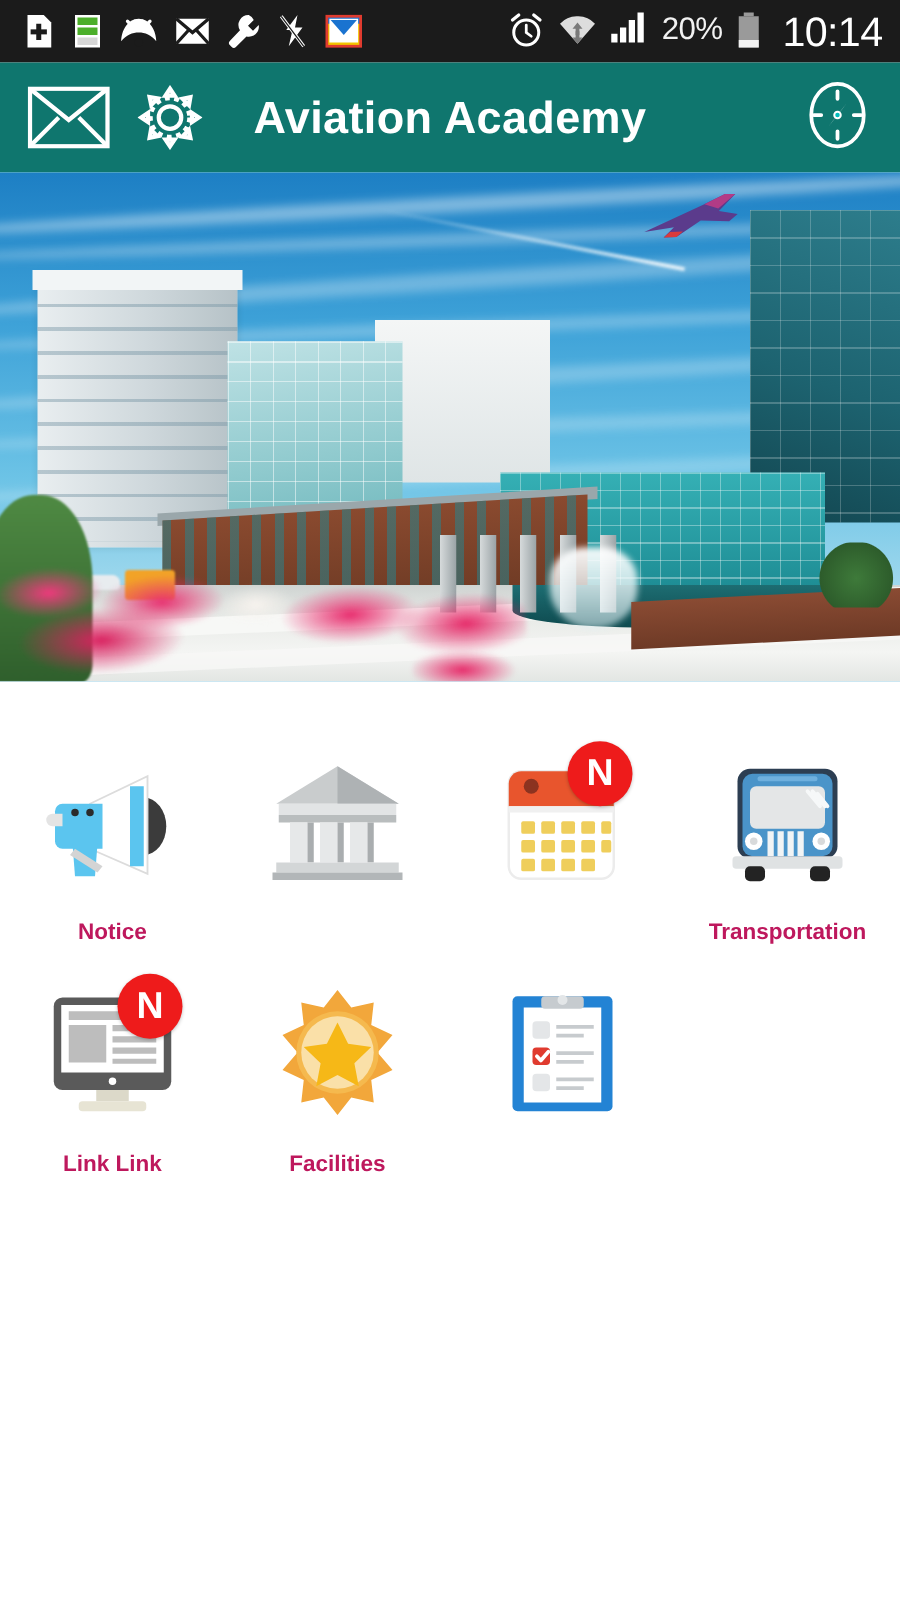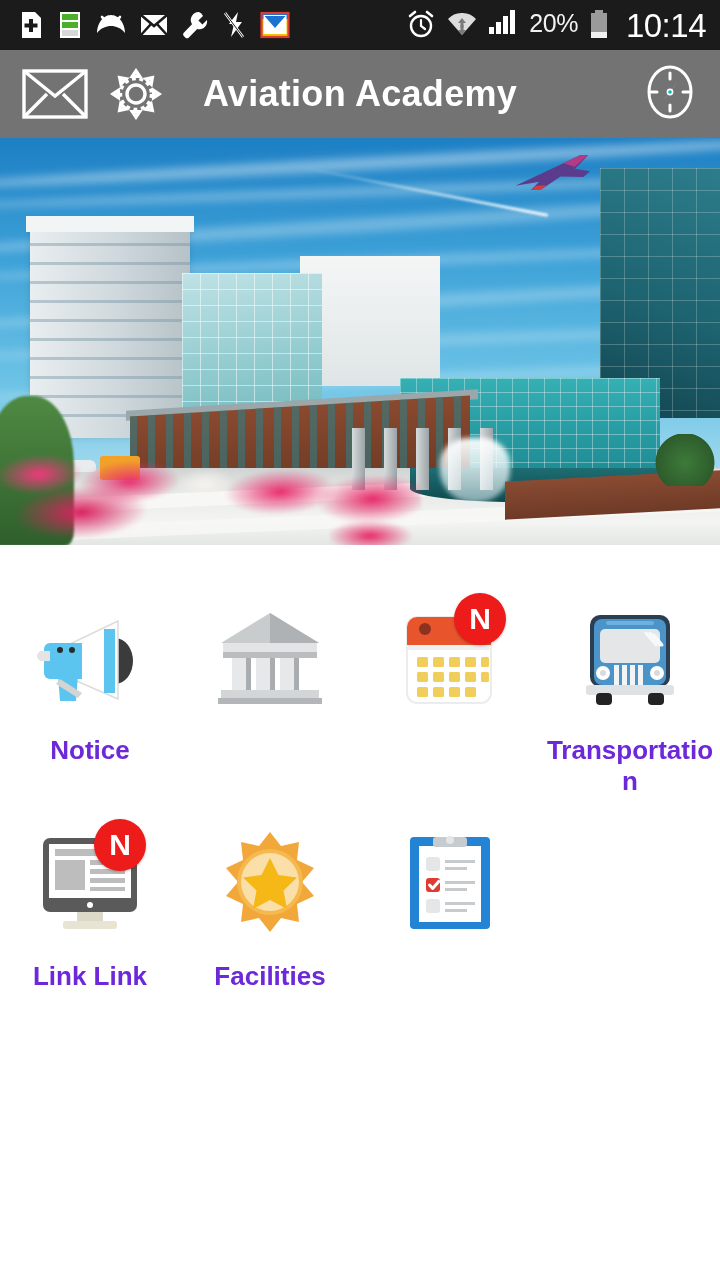--- a/index.html
+++ b/index.html
@@ -26,21 +26,21 @@
     letter-spacing:-.5px; margin-left:2px;
   }
   .sb-clock{
     color:#ffffff; font-size:33px; font-weight:400;
     letter-spacing:-.5px; margin-left:6px; line-height:1;
   }
 
   
   .appbar{
     height:88px; width:720px;
-    background:#737373;
+    background:#0f766e;
     display:flex; align-items:center;
     padding:0 22px;
     position:relative;
   }
   .appbar-left{ display:flex; align-items:center; gap:22px; }
   .appbar-title{
     position:absolute; left:0; right:0;
     text-align:center;
     color:#ffffff;
     font-size:36px; font-weight:bold;
@@ -237,23 +237,22 @@
     padding-bottom:26px;
     cursor:pointer;
   }
   .tile-icon{
     position:relative;
     width:120px; height:120px;
     display:flex; align-items:center; justify-content:center;
   }
   .tile-label{
     margin-top:18px;
-    font-size:26px; font-weight:bold;
-    color:#6d28d9;
-    text-align:center;
+    font-size:18px; font-weight:bold;
+    color:#be185d;
     line-height:1.2;
     max-width:170px;
     word-break:break-word;
   }
   .badge-n{
     position:absolute; top:-4px; right:4px;
     width:52px; height:52px;
     background:#ee1b1b;
     border-radius:50%;
     display:flex; align-items:center; justify-content:center;

